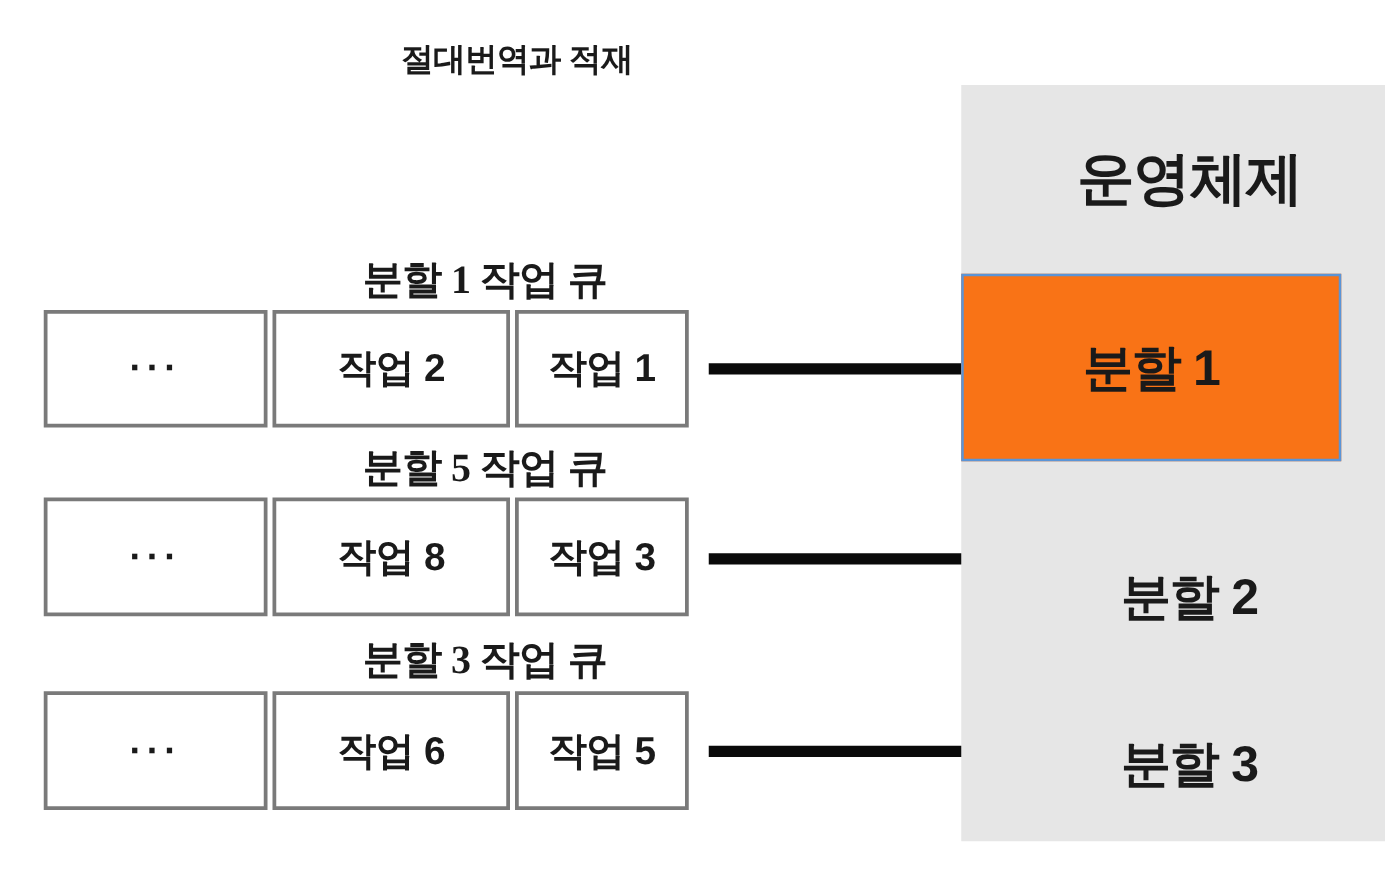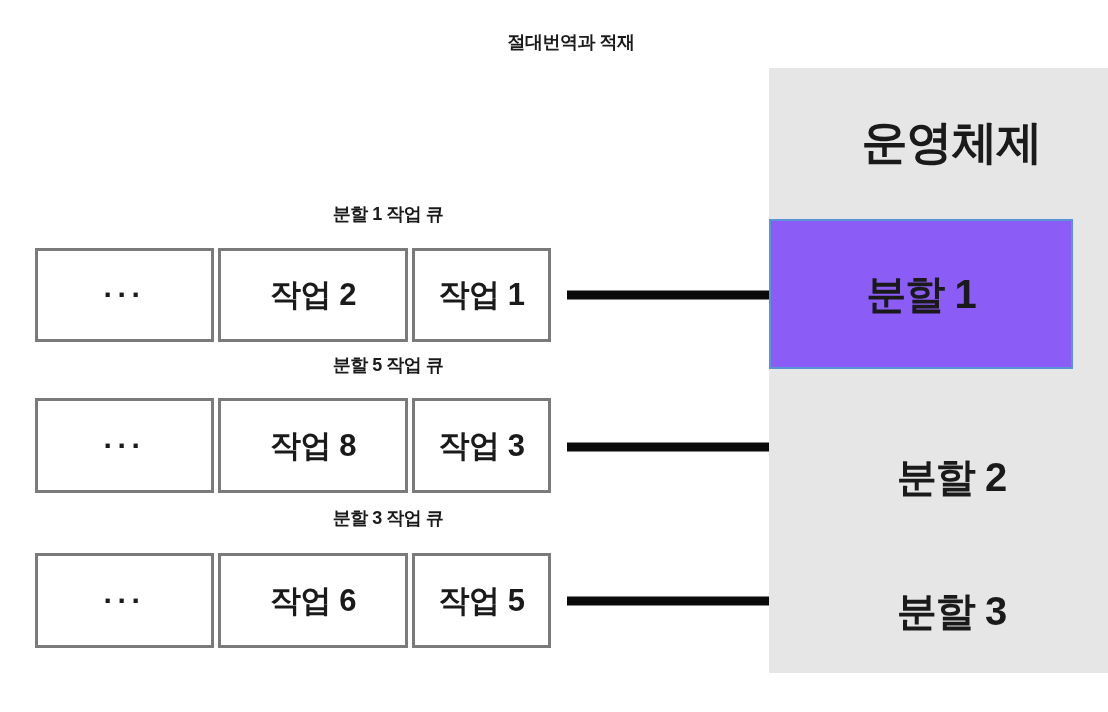--- a/index.html
+++ b/index.html
@@ -14,22 +14,21 @@
     background: #ffffff;
     font-family: "Liberation Sans", "DejaVu Sans", sans-serif;
     color: #1a1a1a;
     overflow: hidden;
   }
   .diagram-title {
     position: absolute;
     left: 321px;
     top: 30px;
     width: 500px;
-    text-align: center;
-    font-size: 18px;
+    font-size: 26px;
     font-weight: bold;
     letter-spacing: -0.5px;
   }
   
   .os-panel {
     position: absolute;
     left: 769px;
     top: 68px;
     width: 365px;
     height: 605px;
@@ -55,34 +54,35 @@
     justify-content: center;
     font-size: 40px;
     font-weight: bold;
     letter-spacing: -1px;
     box-sizing: border-box;
   }
   .partition-1 {
     top: 151px;
     width: 304px;
     border: 2px solid #5b94d6;
-    background: #8b5cf6;
+    background: #f97316;
   }
   .partition-2 { top: 302px; margin-top: 32px; }
   .partition-3 { top: 468px; }
   
   .queue-label {
     position: absolute;
     left: 248px;
     width: 280px;
     height: 32px;
     text-align: center;
-    font-size: 18px;
+    font-size: 32px;
     font-weight: bold;
     letter-spacing: -0.5px;
+    font-family: Liberation Serif, serif;
   }
   .ql-1 { top: 202px; }
   .ql-2 { top: 353px; }
   .ql-3 { top: 506px; }
   .queue-boxes {
     position: absolute;
     left: 35px;
     width: 532px;
     display: flex;
     gap: 4px;

